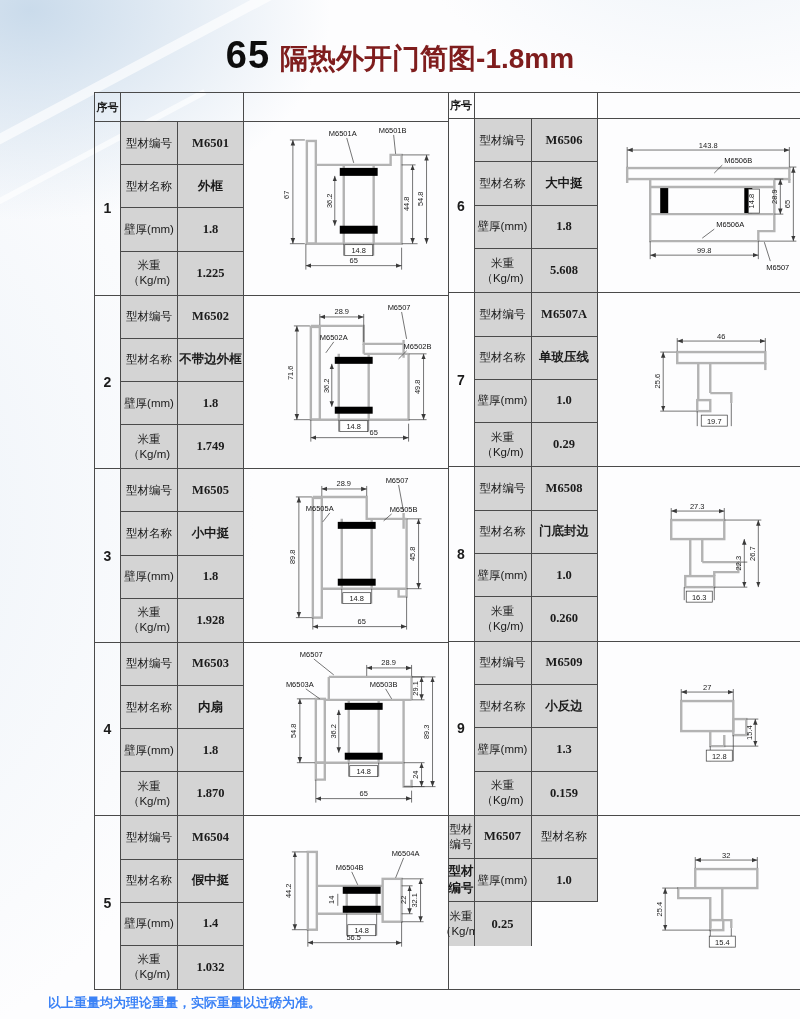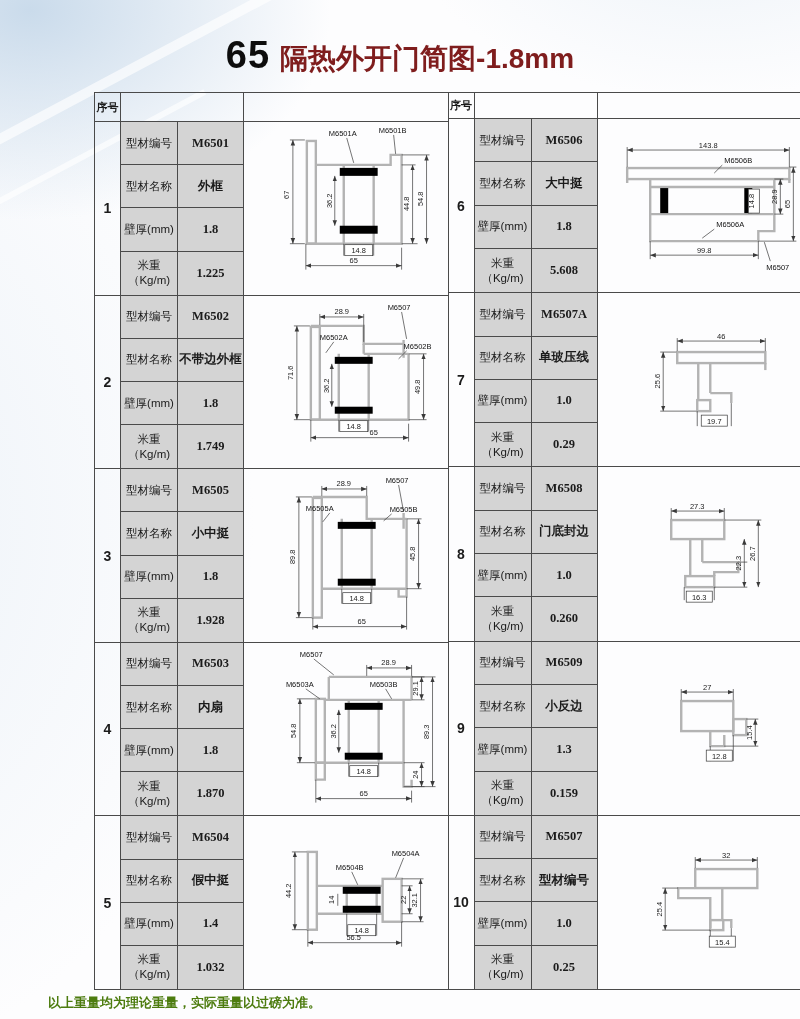--- a/index.html
+++ b/index.html
@@ -49,21 +49,21 @@
 
   
   .al{stroke:#b3b3b3;stroke-width:2.4;fill:none;stroke-linejoin:miter;stroke-linecap:butt;}
   .dm{stroke:#3a3a3a;stroke-width:0.7;fill:none;}
   .ar{marker-start:url(#ah);marker-end:url(#ah);}
   .bar{fill:#000;stroke:none;}
   .dbox{fill:#fff;stroke:#3a3a3a;stroke-width:0.7;}
   text.dt{font-family:"Liberation Sans","DejaVu Sans",sans-serif;font-size:7.5px;fill:#222;}
   text.pt{font-family:"Liberation Sans","DejaVu Sans",sans-serif;font-size:7.5px;fill:#111;}
 
-  .footer{position:absolute;left:48px;top:994px;font-size:13px;font-weight:700;color:#4d7c0f;}
+  .footer{position:absolute;left:48px;top:994px;font-size:13px;font-weight:700;color:#3b82f6;}
 </style>
 </head>
 <body>
 
 <svg width="0" height="0" style="position:absolute" aria-hidden="true">
   <defs>
     <marker id="ah" viewBox="0 0 10 10" refX="10" refY="5" markerWidth="8" markerHeight="8" orient="auto-start-reverse">
       <path d="M0,1 L10,5 L0,9 z" fill="#3a3a3a"></path>
     </marker>
   </defs>
@@ -492,21 +492,20 @@
           </g>
           <rect class="dbox" x="108" y="108" width="26" height="11"></rect>
           <text class="dt" x="121" y="116.5" text-anchor="middle">12.8</text>
           <text class="dt" x="109" y="47.5" text-anchor="middle">27</text>
           <text class="dt" x="153.5" y="90.5" text-anchor="middle" transform="rotate(-90 153.5 90.5)">15.4</text>
         </svg>
       </div>
     </div>
 
     <div class="block">
-      <div class="cno">10</div>
       <div class="lab">型材编号</div>
       <div class="val">M6507</div>
       <div class="lab">型材名称</div>
       <div class="val">型材编号</div>
       <div class="lab">壁厚(mm)</div>
       <div class="val">1.0</div>
       <div class="lab last">米重（Kg/m)</div>
       <div class="val last">0.25</div>
       <div class="draw">
         <svg viewBox="0 0 204 173">

